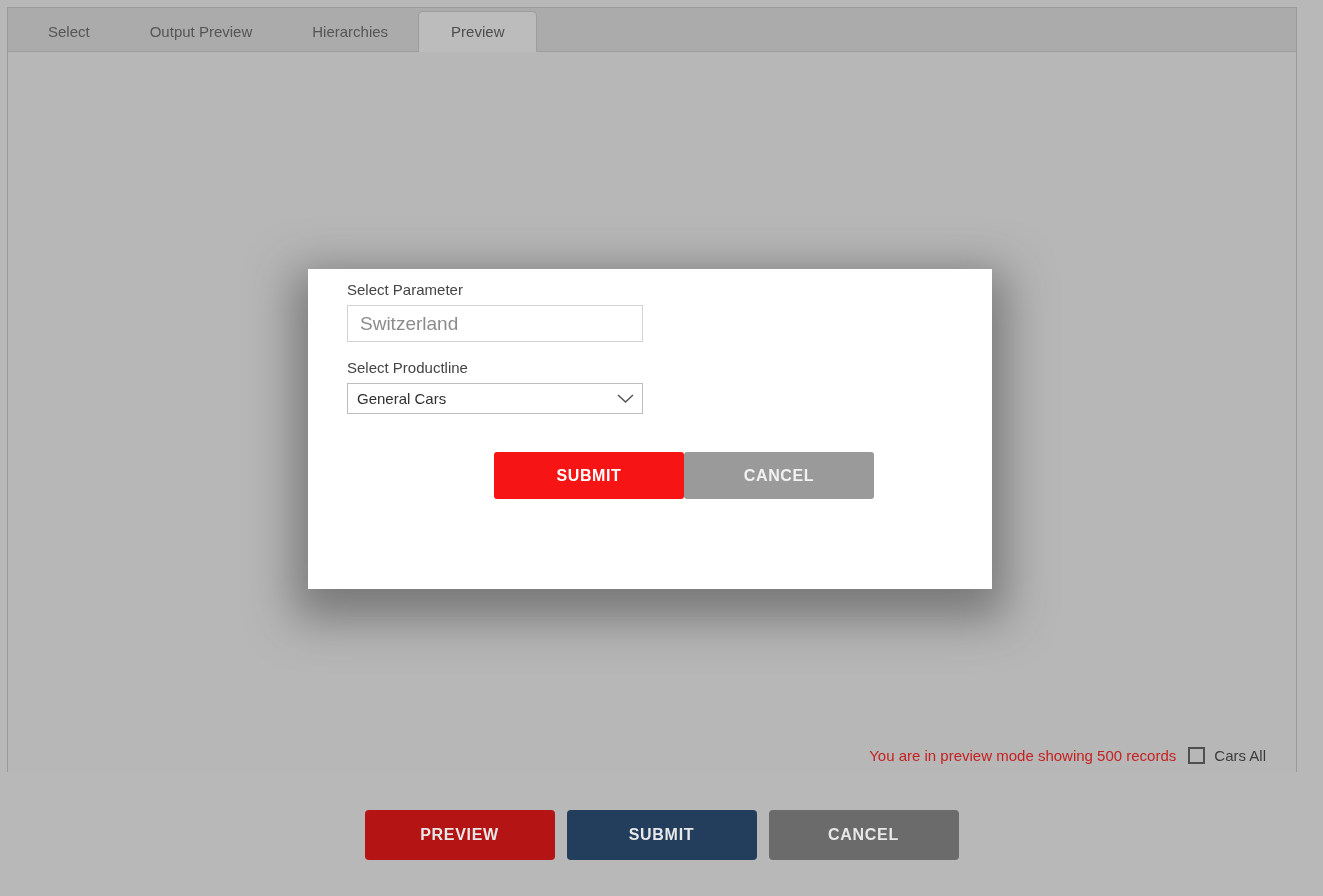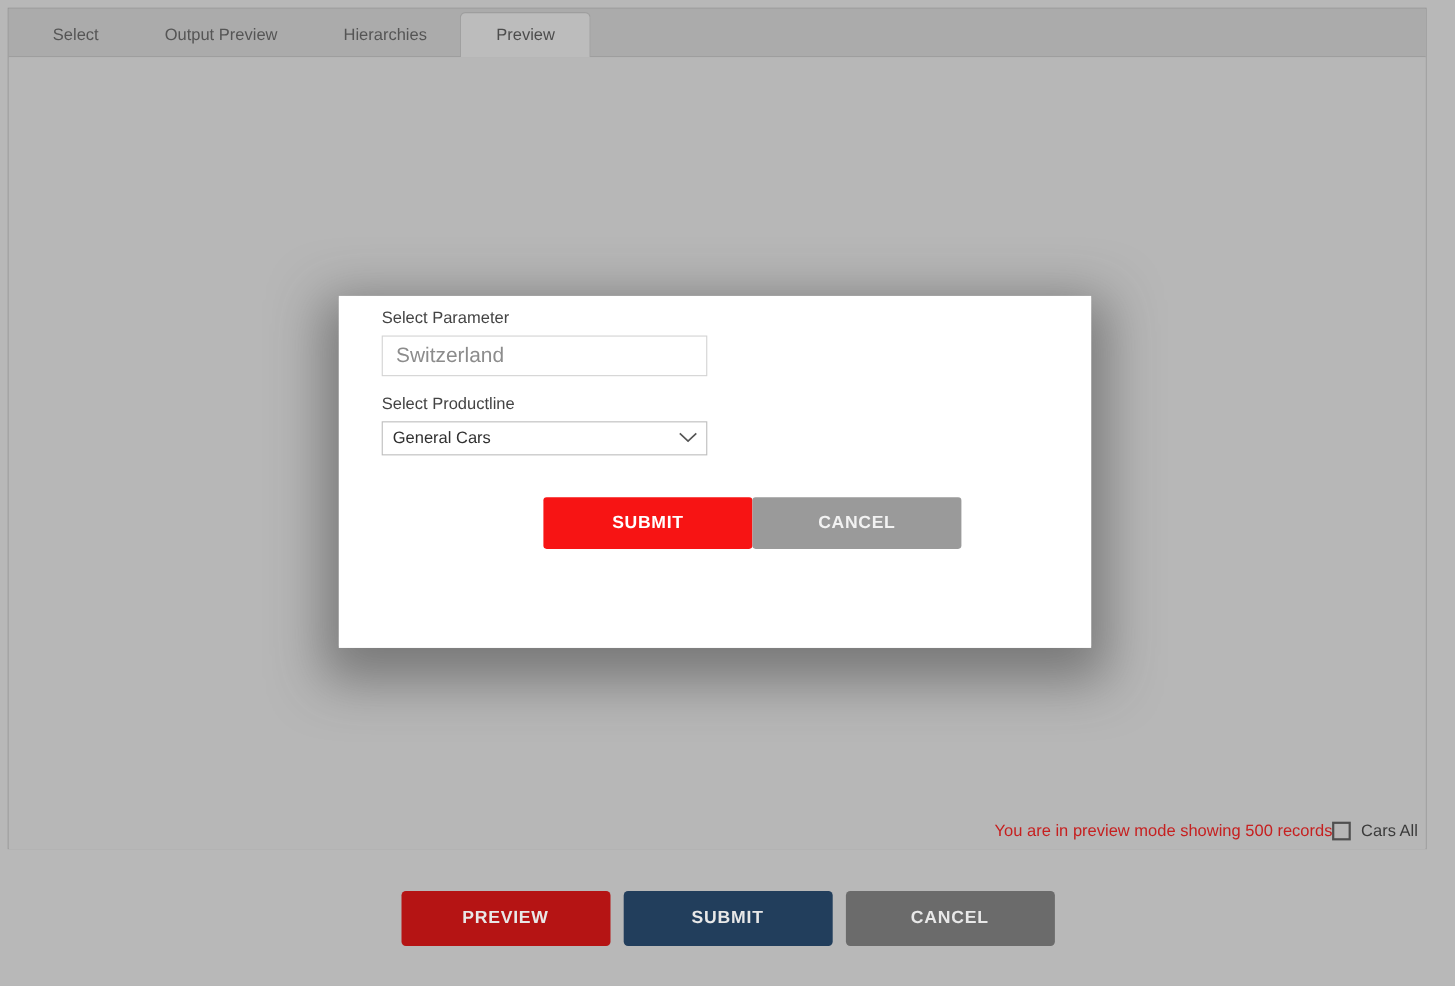--- a/index.html
+++ b/index.html
@@ -65,24 +65,25 @@
   
   .content {
     position: relative;
     height: 720px;
     background: #b7b7b7;
   }
 
   
   .status-row {
     position: absolute;
-    right: 7px;
+    right: 30px;
     bottom: 8px;
     display: flex;
     align-items: flex-start;
+    gap: 12px;
   }
   .preview-msg {
     color: #c62020;
     font-size: 15px;
     white-space: nowrap;
   }
   .showall-wrap {
     display: flex;
     align-items: center;
     gap: 9px;

